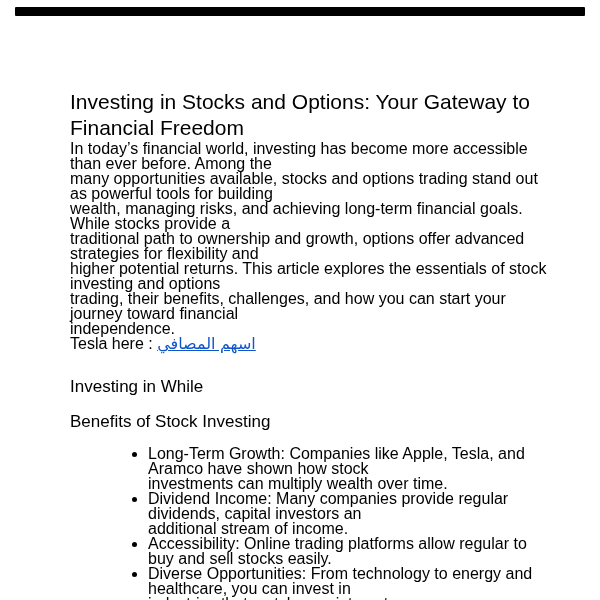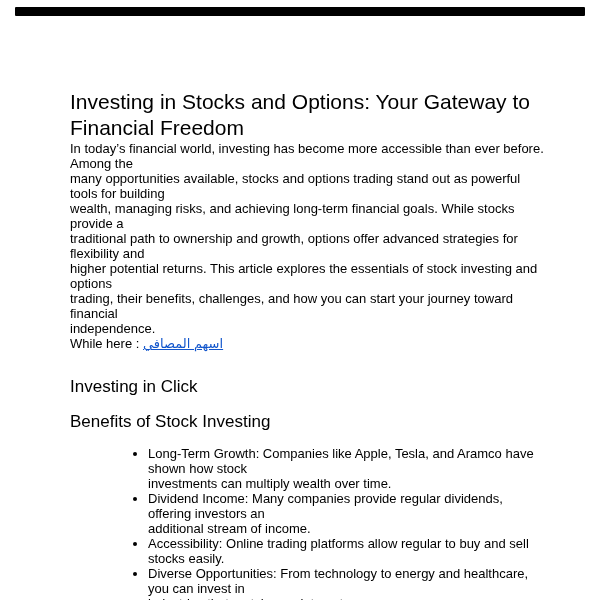--- a/index.html
+++ b/index.html
@@ -5,21 +5,21 @@
   html,body{margin:0;padding:0;background:#ffffff;}
   .page{
     position:relative;width:586px;height:600px;background:#ffffff;overflow:hidden;
     font-family:"Liberation Sans","DejaVu Sans",sans-serif;color:#000000;
   }
   .top-bar{position:absolute;left:15px;top:7px;width:570px;height:9px;border-radius:1px;background:#000;}
   .content{position:absolute;left:70px;top:0;width:478px;}
   .pre{white-space:pre-line;}
   h1.title{margin:89px 0 0 0;font-size:21px;line-height:26px;font-weight:400;color:#000;}
   h2.h2{font-size:17px;line-height:21px;font-weight:400;color:#000;}
-  p.body, ul.list{margin:0;font-size:13px;line-height:15px;color:#000;}
+  p.body, ul.list{margin:0;font-size:16px;line-height:15px;color:#000;}
   ul.list{padding:0 0 0 35px;list-style:disc outside;}
   ul.list li{white-space:pre-line;margin-left:43px;}
   .mt5{margin-top:5px;}
   .mt7{margin-top:7px;}
   .mt25{margin-top:25px;}
   .mt29{margin-top:29px;}
   .mt32{}
   .mt4{margin-top:4px;}
   a.doc-link{text-decoration:underline;margin-top:23px;}
 </style>
@@ -34,29 +34,29 @@
 Financial Freedom</h1>
 
     <p class="body pre mt5">In today’s financial world, investing has become more accessible than ever before. Among the
 many opportunities available, stocks and options trading stand out as powerful tools for building
 wealth, managing risks, and achieving long-term financial goals. While stocks provide a
 traditional path to ownership and growth, options offer advanced strategies for flexibility and
 higher potential returns. This article explores the essentials of stock investing and options
 trading, their benefits, challenges, and how you can start your journey toward financial
 independence.</p>
 
-    <p class="body"><span>While here : </span><a class="doc-link" href="#" style="color: rgb(17, 85, 204);">اسهم المصافي</a></p>
+    <p class="body"><span>Tesla here : </span><a class="doc-link" href="#" style="color: rgb(17, 85, 204);">اسهم المصافي</a></p>
 
-    <h2 class="h2 mt25">Investing in Click</h2>
+    <h2 class="h2 mt25">Investing in While</h2>
 
     <h2 class="h2 mt32">Benefits of Stock Investing</h2>
     <ul class="list mt5">
       <li>Long-Term Growth: Companies like Apple, Tesla, and Aramco have shown how stock
 investments can multiply wealth over time.</li>
-      <li>Dividend Income: Many companies provide regular dividends, offering investors an
+      <li>Dividend Income: Many companies provide regular dividends, capital investors an
 additional stream of income.</li>
       <li>Accessibility: Online trading platforms allow regular to buy and sell stocks easily.</li>
       <li>Diverse Opportunities: From technology to energy and healthcare, you can invest in
 industries that match your interests.</li>
     </ul>
 
     <ul class="list mt4">
       <li>Focus on companies with strong fundamentals.</li>
 
     </ul>

